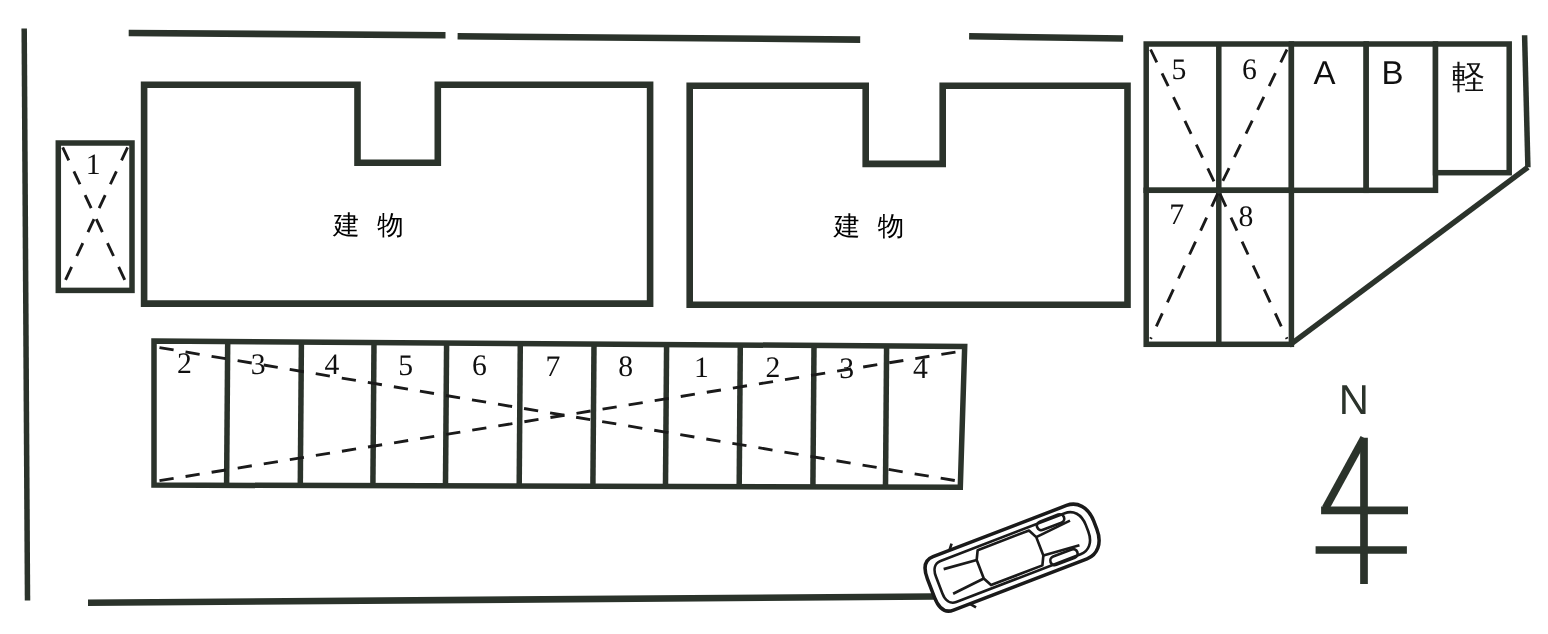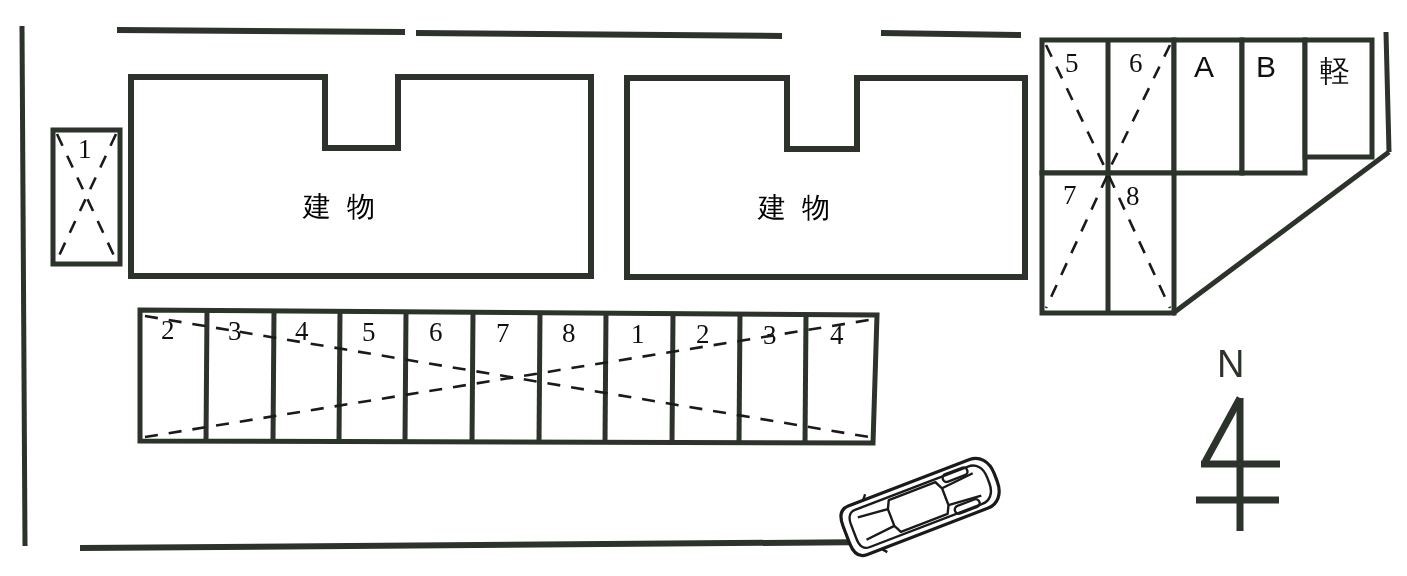--- a/index.html
+++ b/index.html
@@ -99,21 +99,21 @@
     font-family: "Liberation Serif", "DejaVu Serif", serif;
   }
   .stall-label-lat {
     font-size: 30px;
     font-family: "Liberation Sans", "DejaVu Sans", sans-serif;
   }
   .cjk-label {
     font-family: "DejaVu Sans", "Liberation Sans", sans-serif;
   }
   .building-label {
-    font-size: 28px;
+    font-size: 24px;
     letter-spacing: 16px;
     color: #000000;
   }
   .north-letter {
     font-size: 38px;
     font-family: "Liberation Sans", "DejaVu Sans", sans-serif;
     color: #2b332b;
   }
   .kei-label {
     font-size: 30px;

